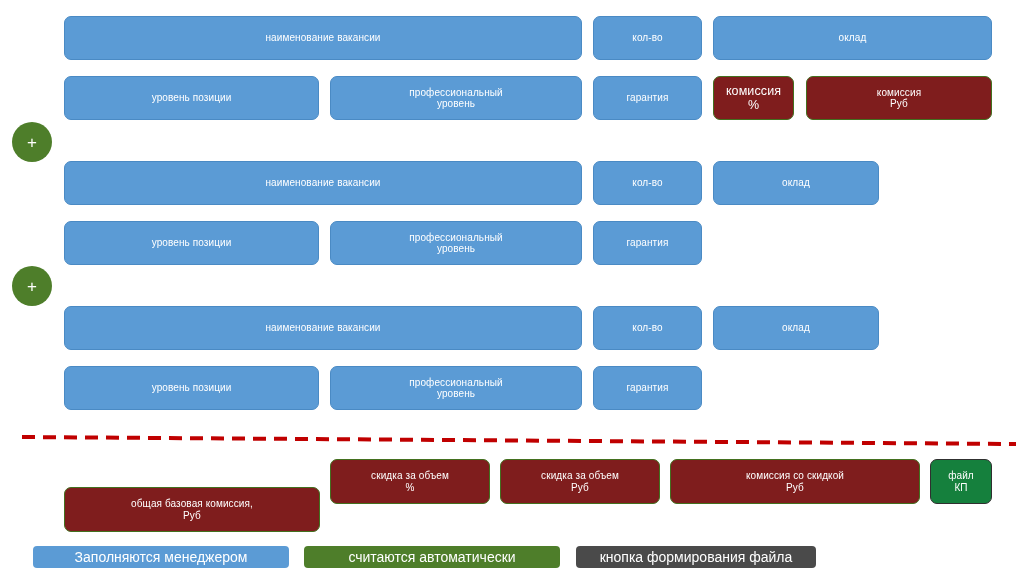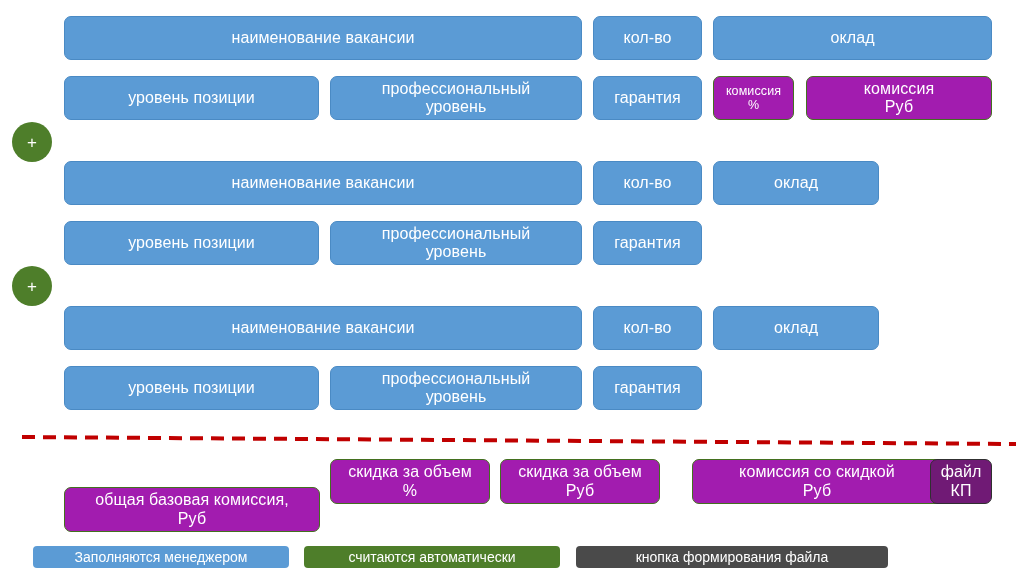--- a/index.html
+++ b/index.html
@@ -32,29 +32,29 @@
     line-height: 1.15;
     padding: 2px 4px;
     white-space: pre-line;
     letter-spacing: 0.1px;
   }
   .box.blue {
     background: #5b9bd5;
     border: 1px solid #4a8ac4;
   }
   .box.green {
-    background: #a21caf;
+    background: #7f1d1d;
     border: 1px solid #43701f;
   }
   .box.dark {
-    background: #701a75;
+    background: #15803d;
     border: 1px solid #303030;
   }
 
-  .fs16 { font-size: 16px; }
+  .fs16 { font-size: 10px; }
   .fs12 { font-size: 12.5px; }
 
   
   .plus-circle {
     position: absolute;
     width: 40px;
     height: 40px;
     border-radius: 50%;
     background: #4e7e2a;
     display: flex;
@@ -155,25 +155,25 @@
 
   <div class="box green fs16" style="left:64px; top:459px; width:256px; height:45px;margin-top:28px;">общая базовая комиссия,
 Руб</div>
 
   <div class="box green fs16" style="left:330px; top:459px; width:160px; height:45px;">скидка за объем
 %</div>
 
   <div class="box green fs16" style="left:500px; top:459px; width:160px; height:45px;">скидка за объем
 Руб</div>
 
-  <div class="box green fs16" style="left:670px; top:459px; width:250px; height:45px;margin-left:22px;">комиссия со скидкой
+  <div class="box green fs16" style="left:670px; top:459px; width:250px; height:45px;">комиссия со скидкой
 Руб</div>
 
   <div class="box dark fs16" style="left:930px; top:459px; width:62px; height:45px;">файл
 КП</div>
 
   <div class="legend-item blue" style="left:33px; top:546px; width:256px;">Заполняются менеджером</div>
 
   <div class="legend-item green" style="left:304px; top:546px; width:256px;text-align:right;">считаются автоматически</div>
 
-  <div class="legend-item dark" style="left:576px; top:546px; width:312px;">кнопка формирования файла</div>
+  <div class="legend-item dark" style="left:576px; top:546px; width:240px;">кнопка формирования файла</div>
 
 </div>
 
 </body></html>

